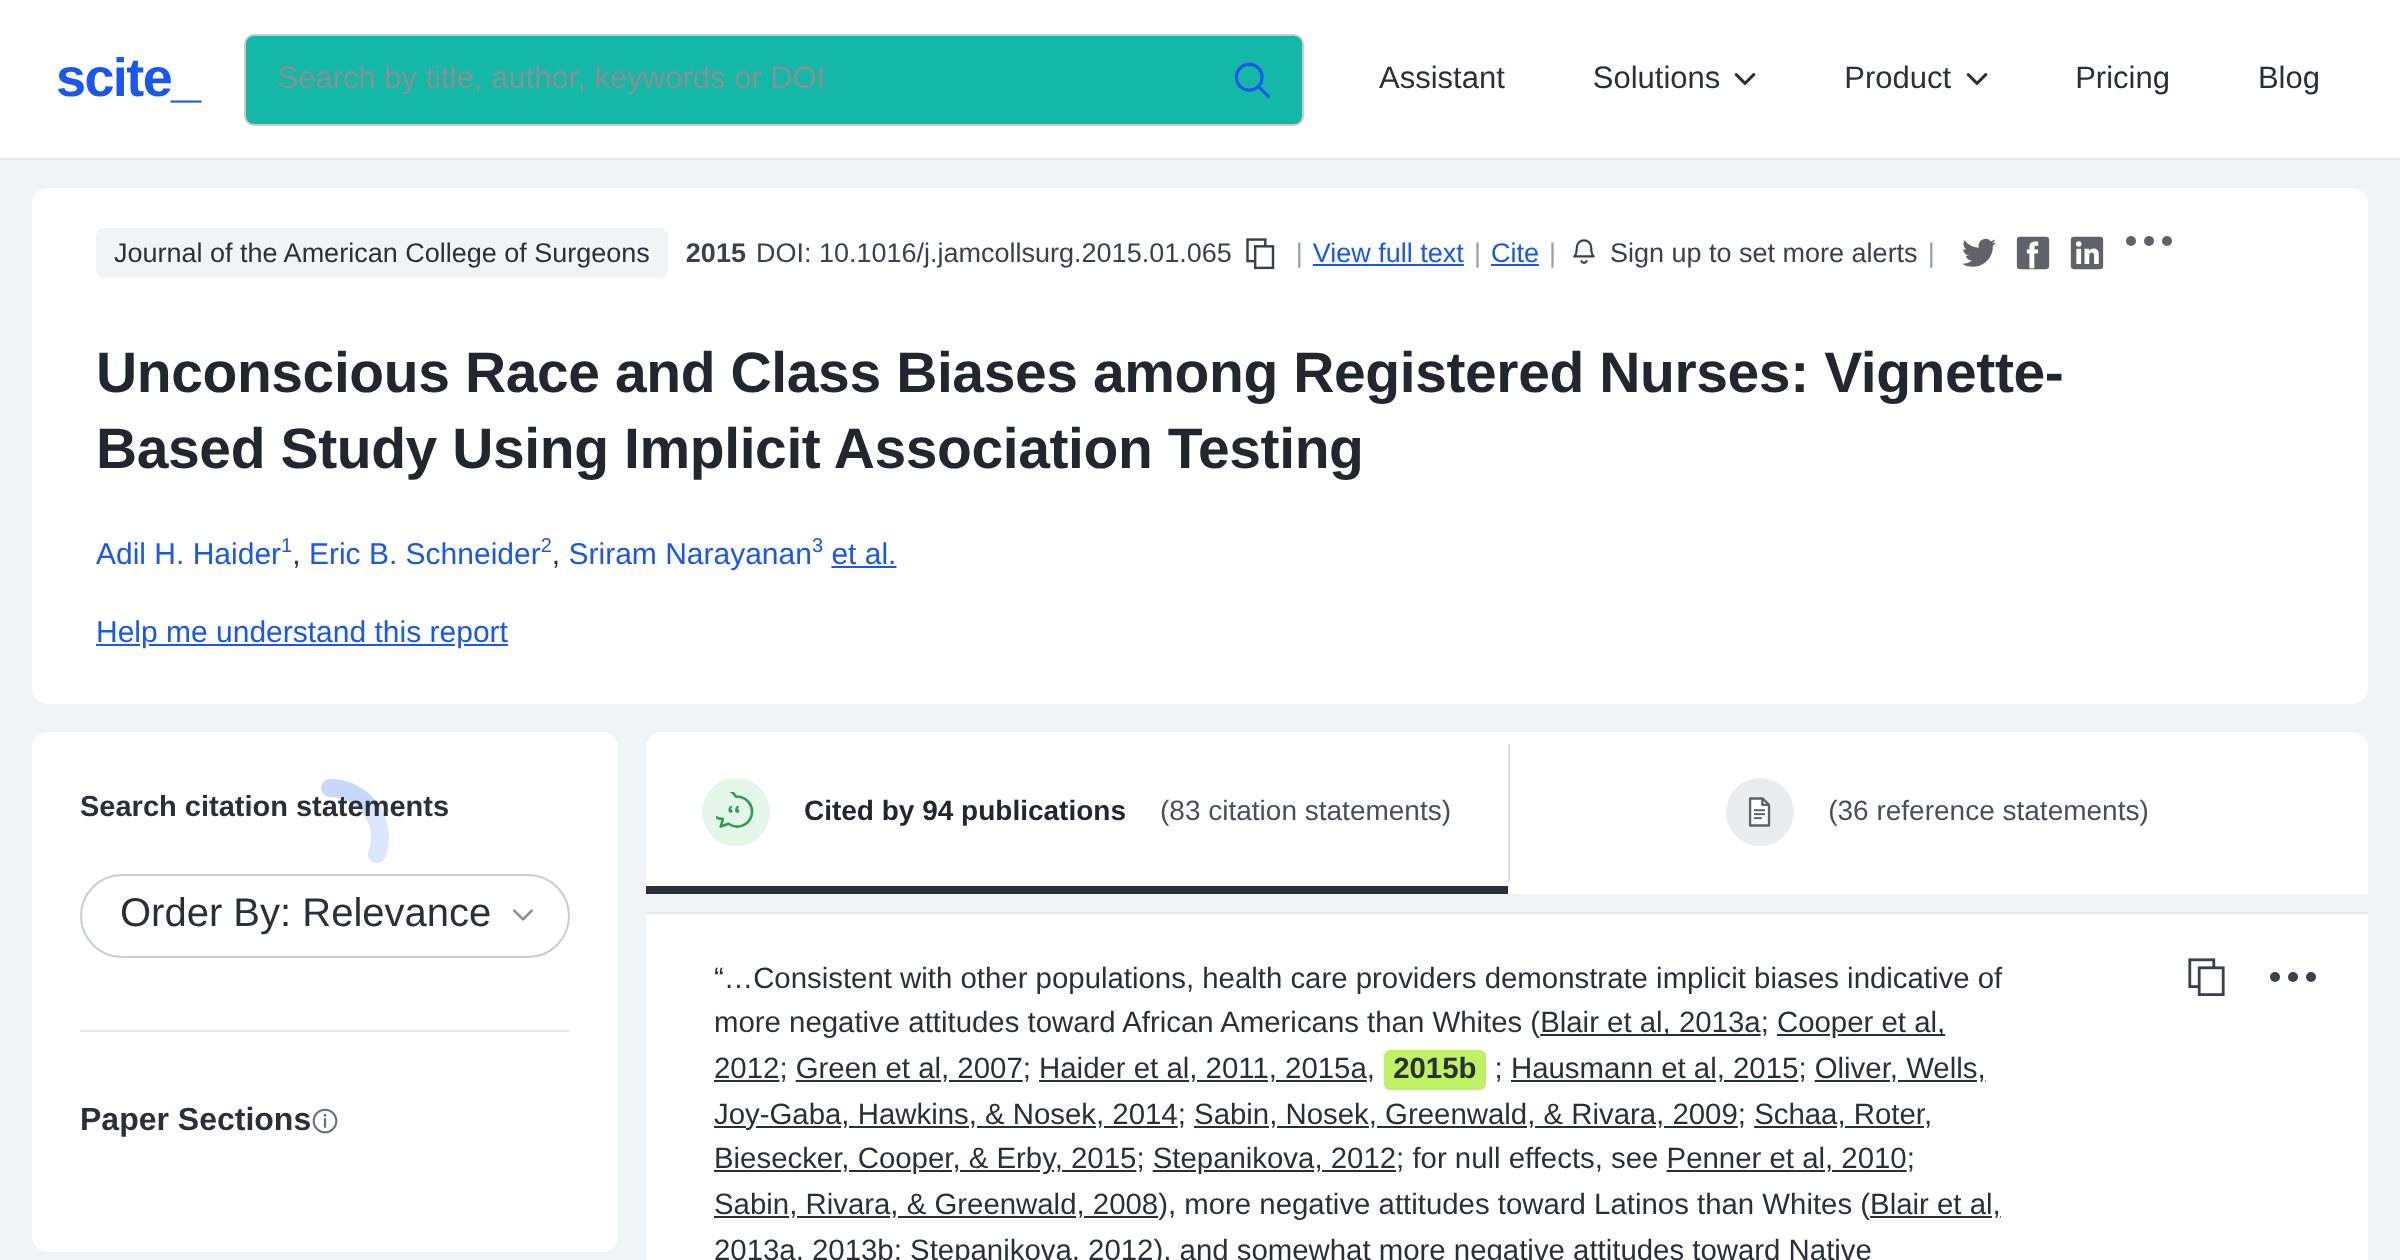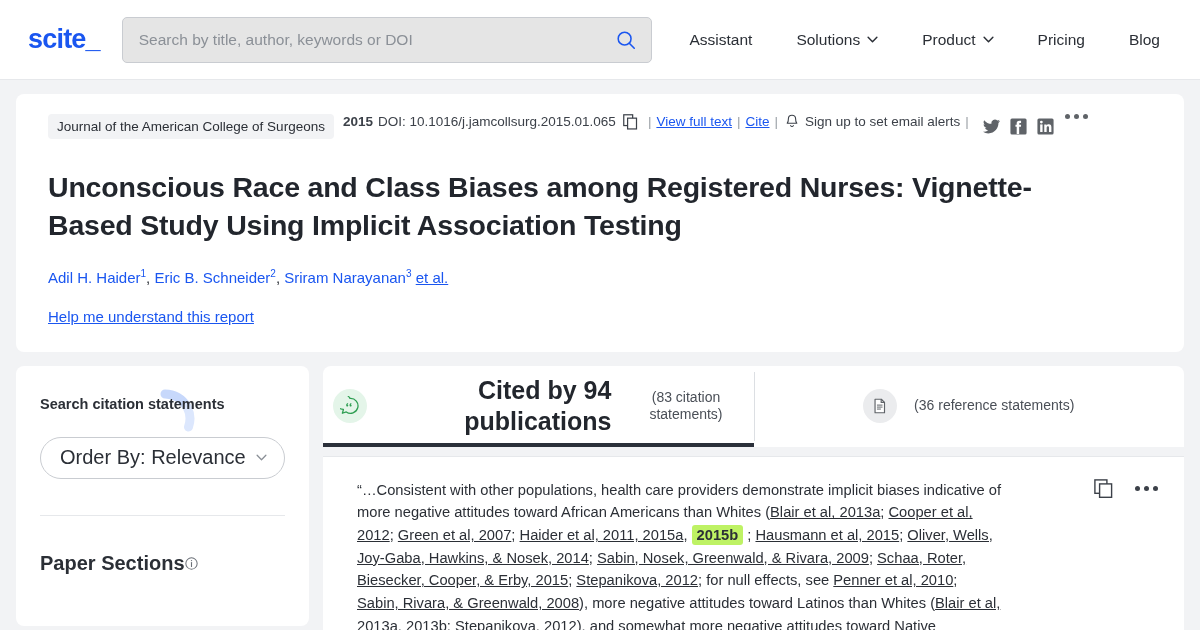--- a/index.html
+++ b/index.html
@@ -20,21 +20,21 @@
     padding: 0 24px;
   }
   .logo {
     font-size: 27px; font-weight: bold; color: #1a56f0;
     letter-spacing: -0.8px; margin-left: 4px; margin-right: 22px;
     cursor: pointer; user-select: none;
   }
   .searchbox {
     width: 542px; height: 46px;
     border: 1px solid #c9ccd1; border-radius: 5px;
-    background: #e5e5e5; display: flex; align-items: center;
+    background: #14b8a6; display: flex; align-items: center;
     padding: 0 14px;
   }
   .searchbox input {
     flex: 1; border: none; outline: none; background: transparent;
     font-family: "Liberation Sans", sans-serif; font-size: 15.5px; color: #2b2f36;
   }
   .searchbox input::placeholder { color: #8b9097; }
   .search-ico { width: 22px; height: 22px; flex: 0 0 auto; }
 
   .nav { display: flex; align-items: center; margin-left: 22px; gap: 12px; }
@@ -44,21 +44,21 @@
     padding: 6px 16px; white-space: nowrap;
   }
   .caret { width: 11px; height: 7px; display:block; }
 
   
   .paper-card {
     margin: 14px 16px 0 16px; background: #fff;
     border-radius: 8px; padding: 20px 32px 26px 32px;
   }
   .meta-row {
-    display: flex; flex-wrap: nowrap;
+    display: flex; align-items: center; flex-wrap: nowrap;
     font-size: 13.5px; color: #3c4149; gap: 0;
   }
   .journal-chip {
     background: #f2f3f5; border-radius: 4px;
     padding: 5px 9px; font-size: 13.5px; color: #2b2f36;
     cursor: pointer; white-space: nowrap;
   }
   .meta-year { font-weight: bold; margin-left: 9px; }
   .meta-doi { margin-left: 5px; white-space: nowrap; }
   .copy-ico { width: 15px; height: 16px; margin: 0 5px 0 7px; cursor: pointer; }
@@ -114,21 +114,21 @@
   .sb-search input::placeholder { color: #8b9097; }
   .sb-search .search-ico { width: 17px; height: 17px; margin-left: 3px; }
   .sb-select {
     margin-top: 25px; height: 42px; border: 1px solid #c9ccd1; border-radius: 21px;
     display: flex; align-items: center; justify-content: space-between;
     padding: 0 17px 0 19px; font-size: 20px; color: #2b2f36;
     cursor: pointer; position: relative; z-index: 2; background: #fff;
   }
   .sb-divider { margin-top: 36px; height: 1px; background: #e6e8eb; }
   .sb-sections {
-    margin-top: 36px; font-size: 20px; font-weight: bold; color: #2b2f36;
+    margin-top: 36px; font-size: 16px; font-weight: bold; color: #2b2f36;
     display: flex; align-items: center; gap: 0; text-align: right;
   }
   .info-ico { width: 13px; height: 13px; }
 
   .main { flex: 1; min-width: 0; }
   .tabs {
     background: #fff; border-radius: 8px 8px 0 0; display: flex;
     height: 81px; overflow: hidden;
   }
   .tab {
@@ -142,21 +142,21 @@
   .tab.active::after {
     content: ""; position: absolute; left: 0; right: 0; bottom: 0;
     height: 4px; background: #2b303a;
   }
   .tab-badge {
     width: 34px; height: 34px; border-radius: 50%;
     display: flex; align-items: center; justify-content: center; flex: 0 0 auto;
   }
   .tab-badge.green { background: #e4f5e9; }
   .tab-badge.grey { background: #ebecee; }
-  .tab-main { font-size: 25px; font-weight: bold; color: #22262d; line-height: 1.26; text-align: right; }
+  .tab-main { font-size: 14px; font-weight: bold; color: #22262d; line-height: 1.26; text-align: center; }
   .tab-sub { font-size: 14px; color: #4a4f57; line-height: 1.26; text-align: center; }
 
   .statements {
     background: #fff; border-radius: 0 0 8px 8px; border-top: 1px solid #e6e8eb;
     margin-top: 9px; padding: 22px 28px 0 28px; position: relative; min-height: 160px;
   }
   .stmt-tools {
     position: absolute; right: 26px; top: 22px;
     display: flex; align-items: center; gap: 22px;
   }
@@ -227,21 +227,21 @@
     <span class="sep">|</span>
     <span class="lnk">View full text</span>
     <span class="sep">|</span>
     <span class="lnk">Cite</span>
     <span class="sep">|</span>
 
     <svg class="bell-ico" viewBox="0 0 14 16" fill="none">
       <path d="M7 1.2c-2.1 0-3.6 1.6-3.6 3.6 0 3.3-1.2 4.4-1.2 4.4h9.6s-1.2-1.1-1.2-4.4c0-2-1.5-3.6-3.6-3.6z" stroke="#3c4149" stroke-width="1.1" stroke-linejoin="round"></path>
       <path d="M5.7 11.6a1.4 1.4 0 0 0 2.6 0" stroke="#3c4149" stroke-width="1.1" stroke-linecap="round"></path>
     </svg>
-    <span class="alert-txt">Sign up to set email alerts</span>
+    <span class="alert-txt">Sign up to set more alerts</span>
     <span class="sep">|</span>
 
     <span class="social">
       <svg class="soc-ico" viewBox="0 0 20 20">
         <path fill="#5f6368" d="M19 4.3a7.4 7.4 0 0 1-2.1.6 3.7 3.7 0 0 0 1.6-2 7.4 7.4 0 0 1-2.3.9 3.7 3.7 0 0 0-6.3 3.4A10.5 10.5 0 0 1 2.3 3.3a3.7 3.7 0 0 0 1.1 4.9 3.6 3.6 0 0 1-1.7-.5 3.7 3.7 0 0 0 3 3.6 3.7 3.7 0 0 1-1.7.1 3.7 3.7 0 0 0 3.4 2.6A7.4 7.4 0 0 1 1 15.6a10.5 10.5 0 0 0 5.7 1.7c6.8 0 10.6-5.7 10.6-10.6V6.2A7.6 7.6 0 0 0 19 4.3z"></path>
       </svg>
       <svg class="soc-ico" viewBox="0 0 20 20">
         <rect x="1.5" y="1.5" width="17" height="17" rx="1.6" fill="#5f6368"></rect>
         <path fill="#fff" d="M12.6 10.3h-1.9V18H8.1v-7.7H6.8V8.1h1.3V6.8c0-1.7.8-2.8 2.8-2.8h1.8v2.2h-1.1c-.7 0-.8.3-.8.8v1.1h1.9l-.1 2.2z"></path>
       </svg>

